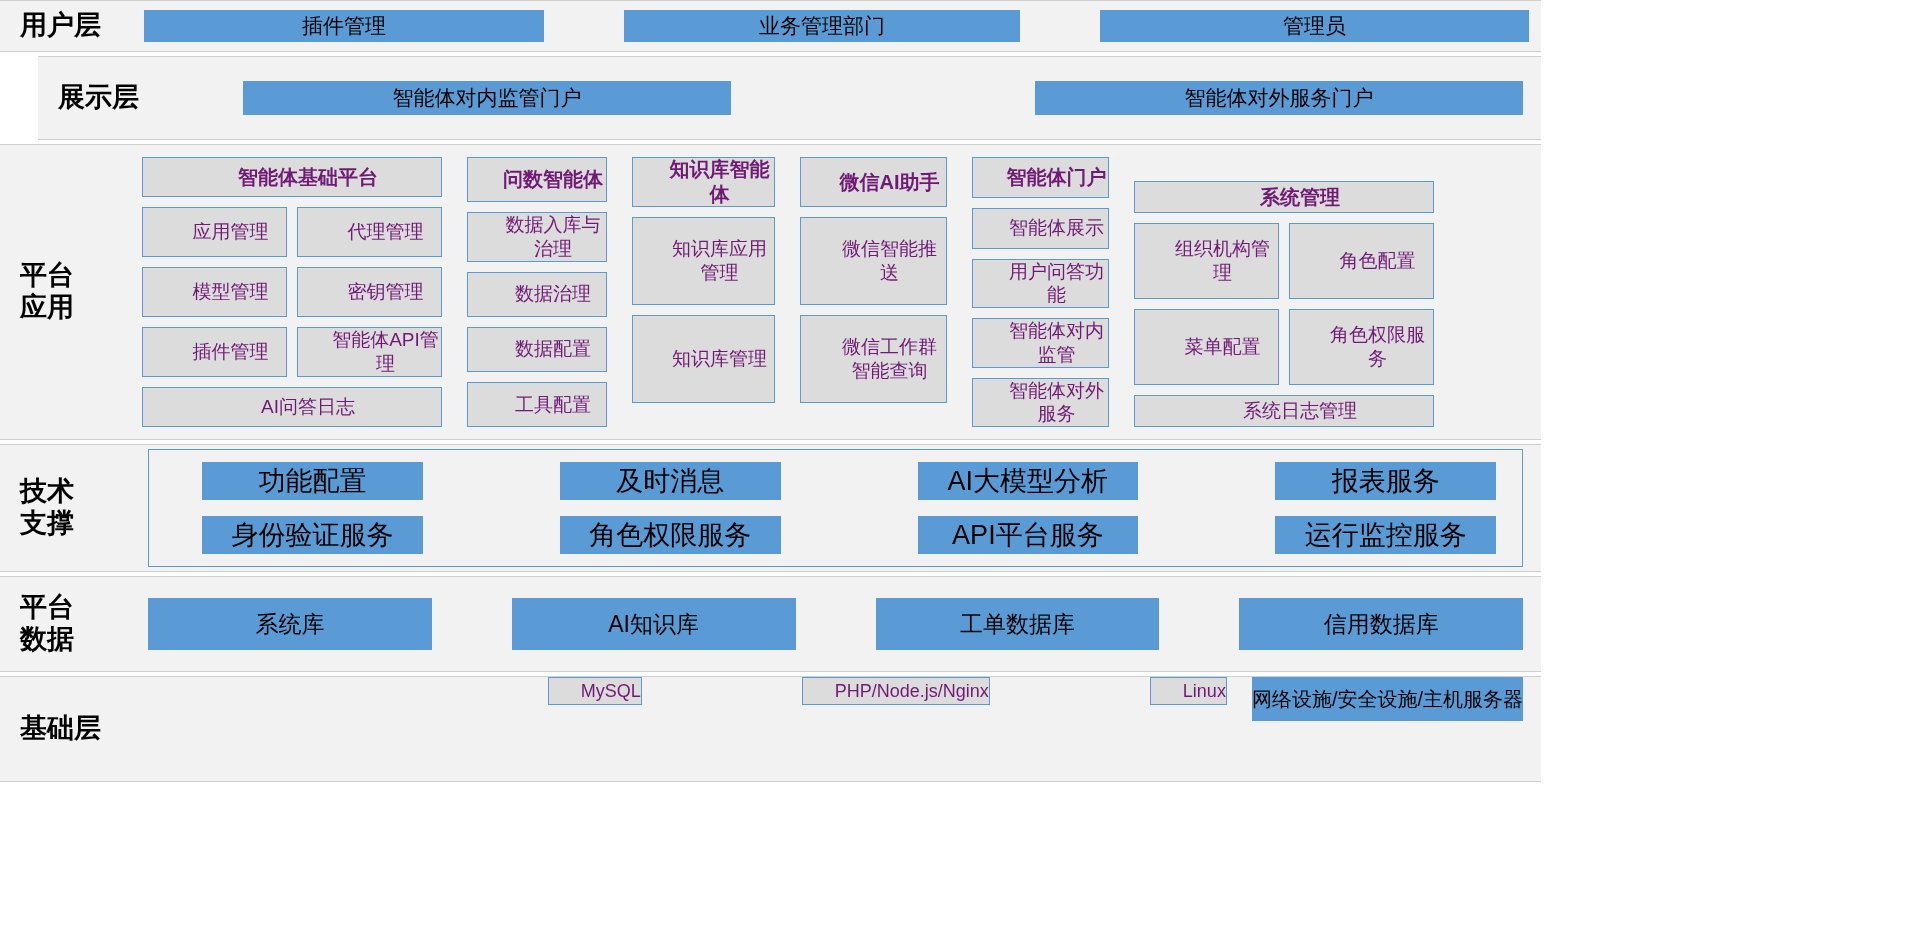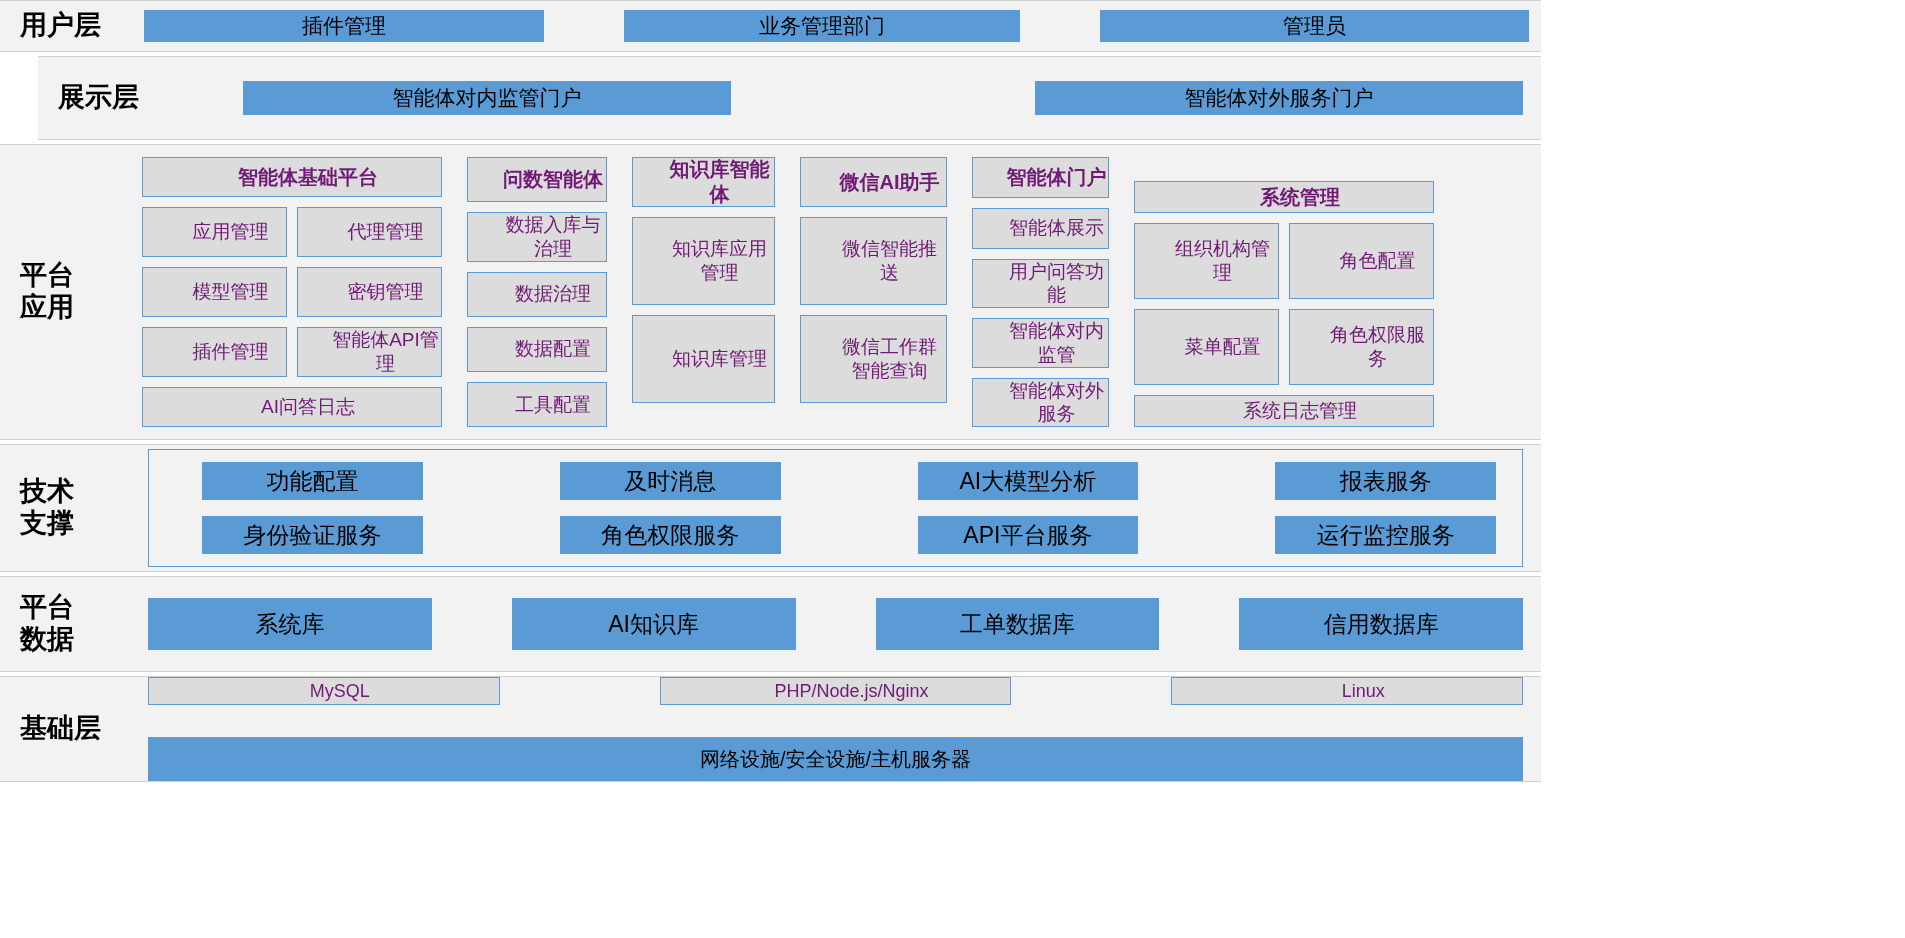--- a/index.html
+++ b/index.html
@@ -98,31 +98,31 @@
 
   
   .l-tech{height:128px;}
   .l-tech .layer-body{display:flex;align-items:center;padding:0 18px 0 8px;}
   .tech-frame{
     flex:1 1 auto;border:1.5px solid #5b9bd5;background:#f2f2f2;
     padding:12px 26px;box-sizing:border-box;
     display:flex;flex-direction:column;gap:16px;
   }
   .tech-row{display:flex;gap:110px;}
-  .tech-row .blue{flex:1 1 0;height:38px;font-size:23px;margin-left:27px;}
+  .tech-row .blue{flex:1 1 0;height:38px;font-size:27px;margin-left:27px;}
 
   
   .l-data{height:96px;}
   .l-data .layer-body{display:flex;align-items:center;gap:80px;padding:0 18px 0 8px;}
   .l-data .blue{flex:1 1 0;height:52px;font-size:23px;}
 
   
   .l-infra{height:106px;}
   .l-infra .layer-label{display:flex;align-items:center;}
-  .l-infra .layer-body{display:flex;flex-direction:column;justify-content:space-between;gap:25px;padding:0 18px 0 8px;}
+  .l-infra .layer-body{display:flex;flex-direction:row;justify-content:flex-end;gap:25px;padding:0 18px 0 8px;}
   .infra-row{display:flex;gap:160px;}
   .infra-row .grey{flex:1 1 0;height:28px;font-size:18px;font-weight:normal;}
   .infra-wide{height:44px;font-size:20px;}
 </style>
 </head>
 <body>
 
 <div class="diagram">
 
   <div class="layer l-user">

